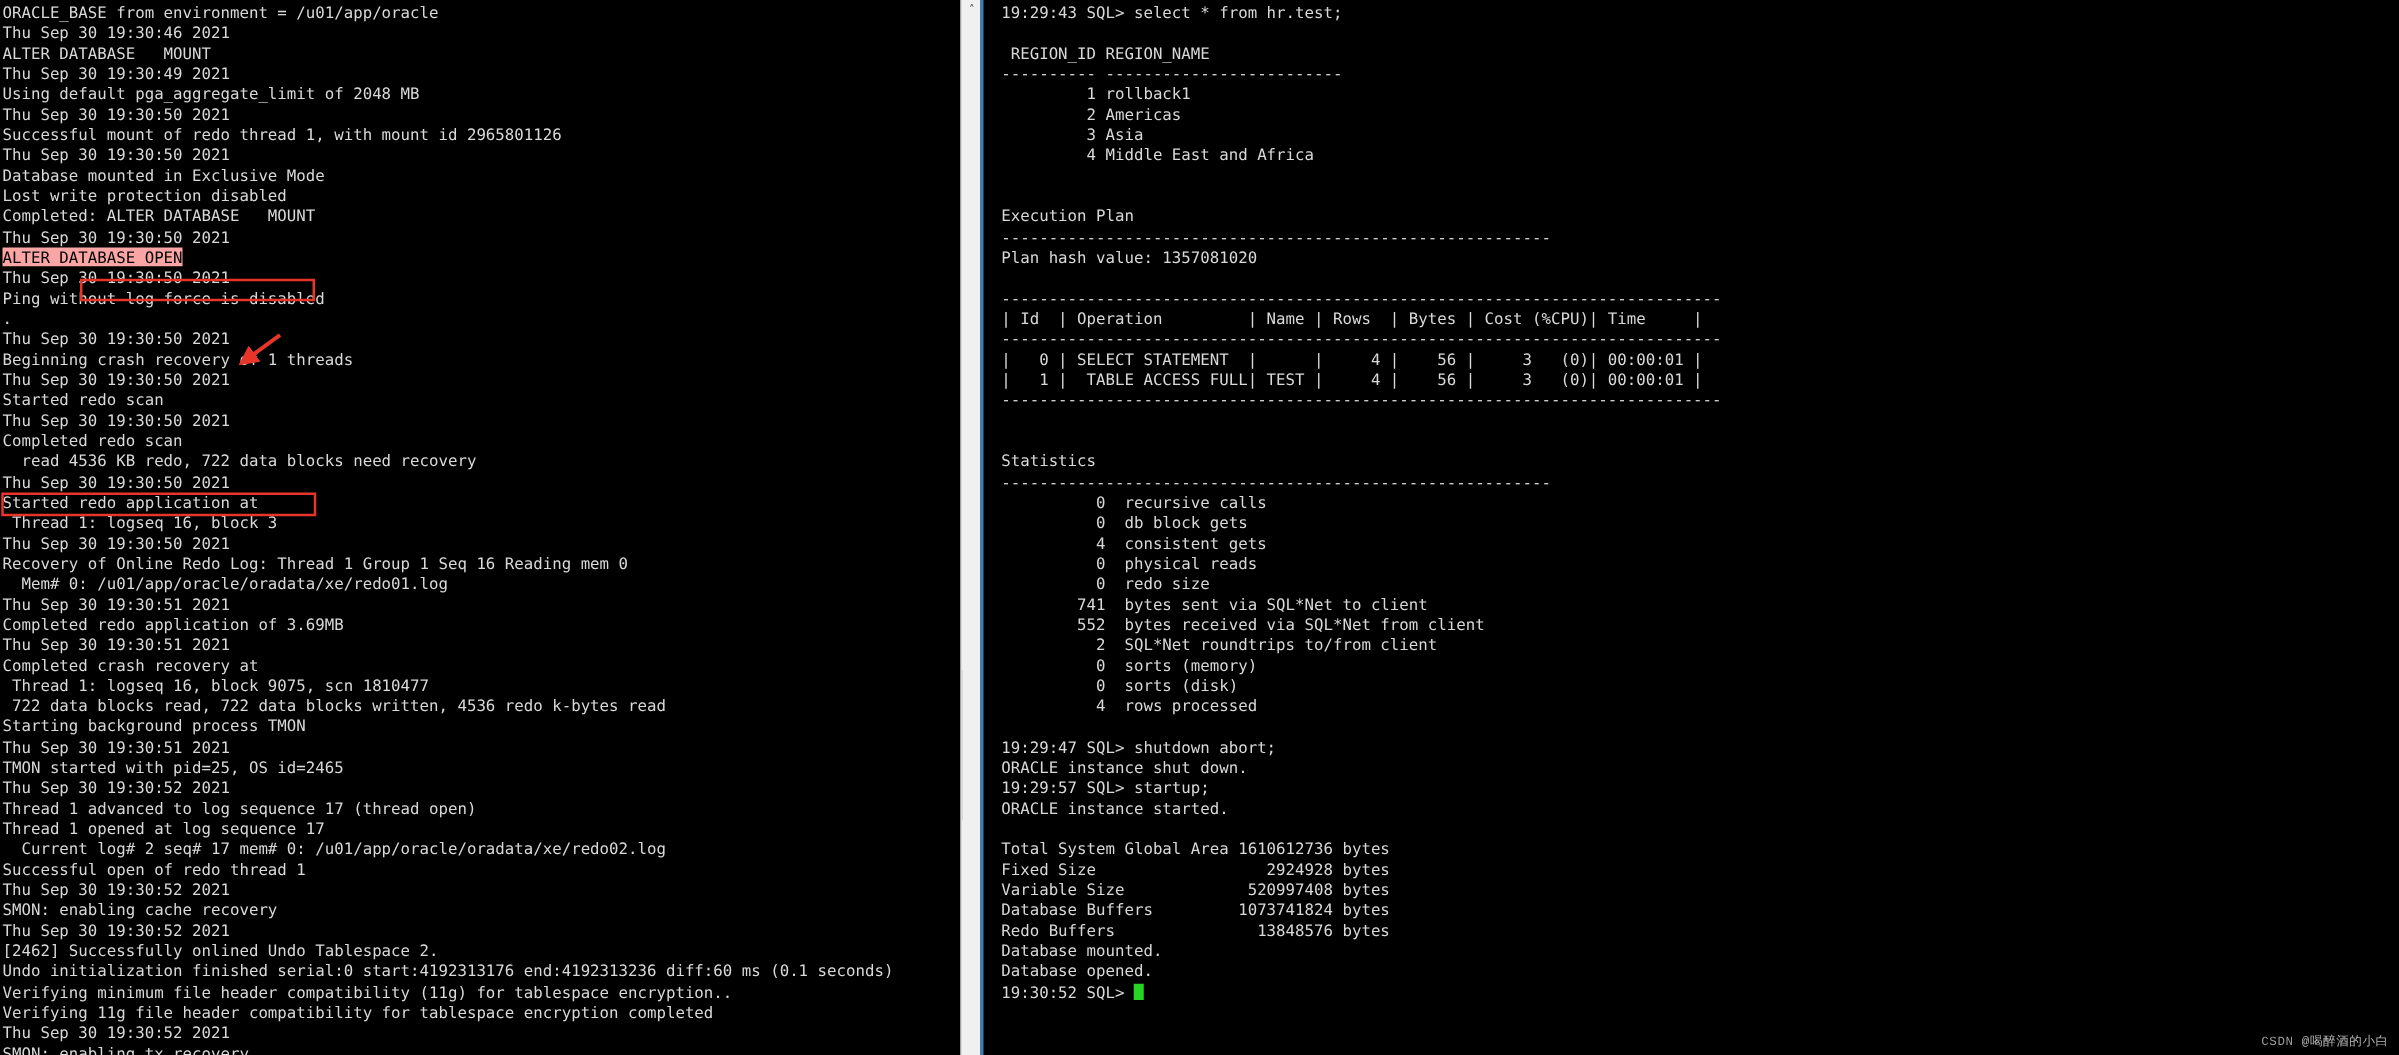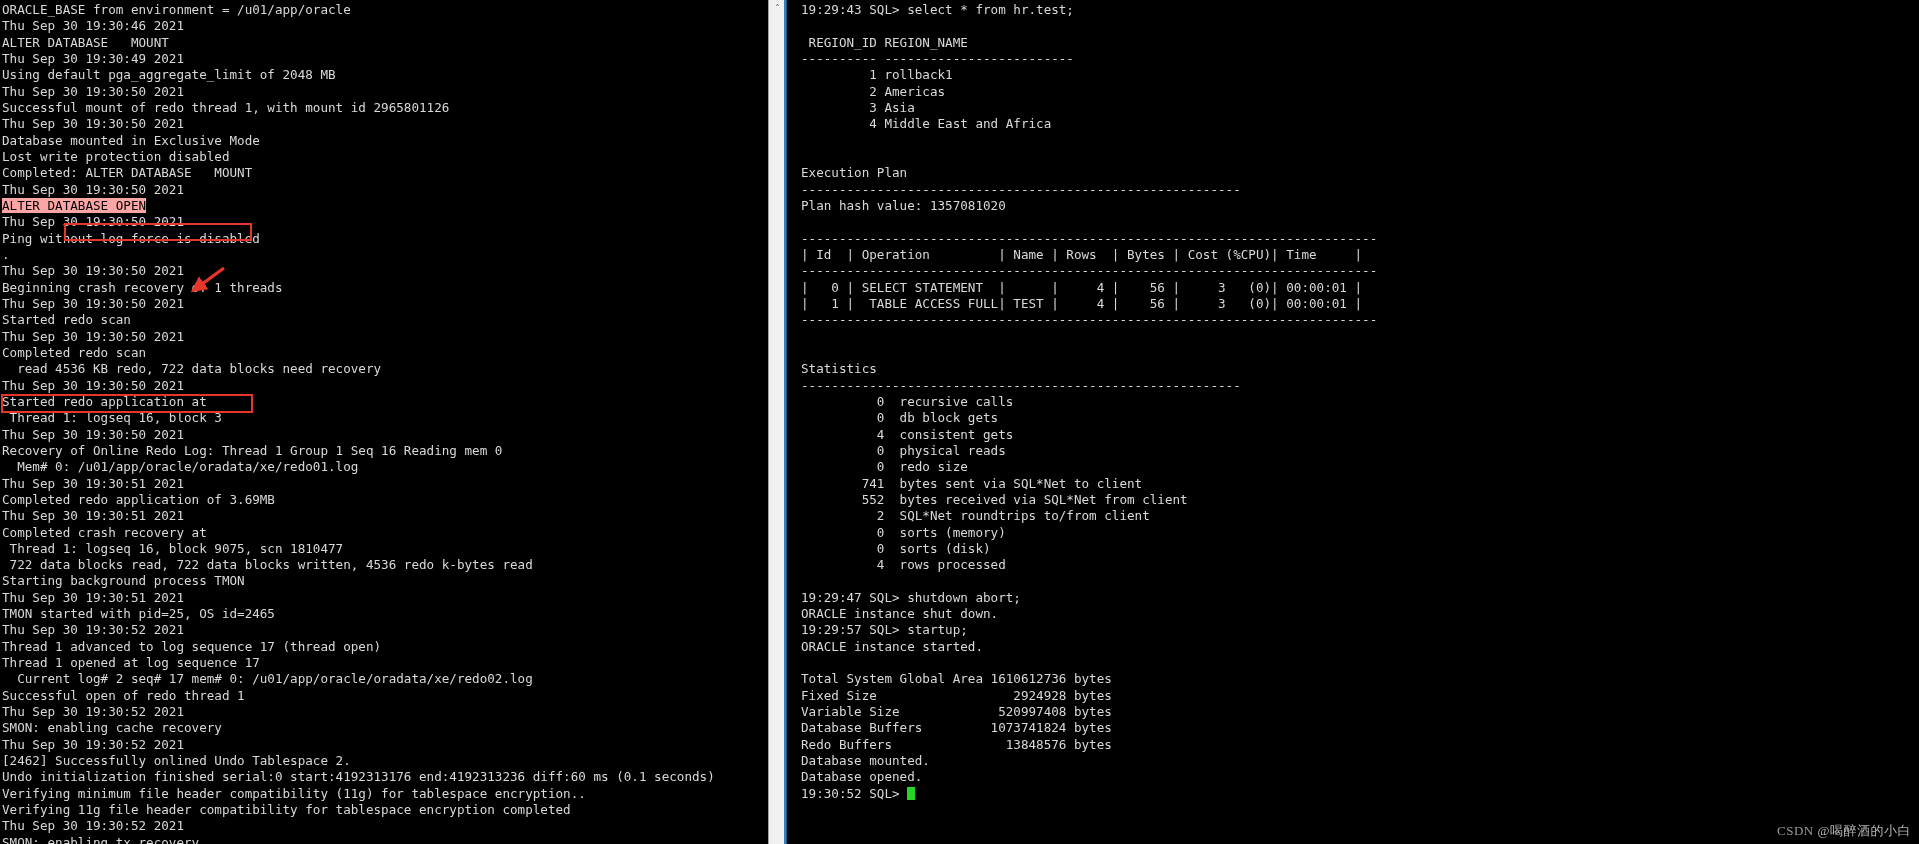--- a/index.html
+++ b/index.html
@@ -145,22 +145,22 @@
     position: absolute;
     pointer-events: none;
   }
 
   
   .watermark {
     position: absolute;
     right: 8px;
     bottom: 4px;
     color: #9b9b9b;
-    font-family: Liberation Serif, serif;
-    font-size: 13px;
+    font-family: Liberation Mono, monospace;
+    font-size: 10px;
     letter-spacing: 0.5px;
     white-space: nowrap;
   }
   .watermark .cn {
     color: #b5b5b5;
   }
 </style>
 </head>
 <body>
 

